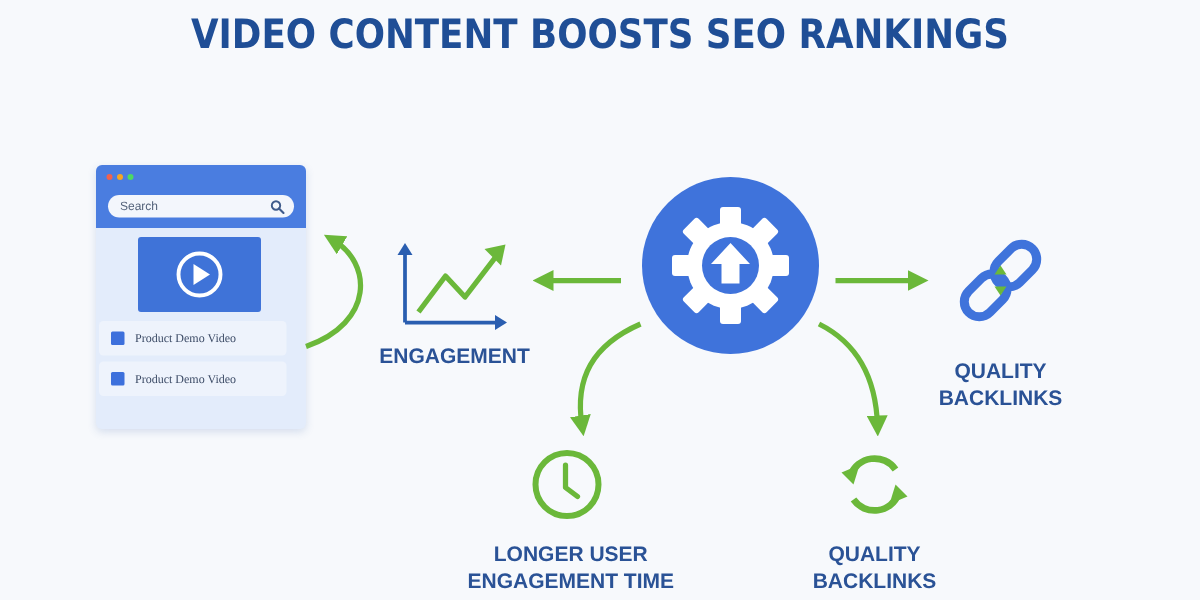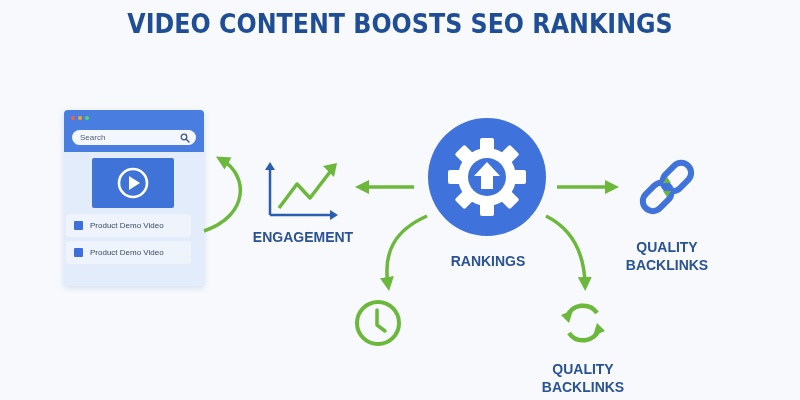--- a/index.html
+++ b/index.html
@@ -42,21 +42,21 @@
   .search-icon { position: absolute; right: 6px; top: 3px; width: 10px; height: 10px; }
   .video-thumb {
     position: absolute; left: 28px; top: 48px; width: 82px; height: 50px;
     background: #3f73d8; border-radius: 2px;
   }
   .list-item {
     position: absolute; left: 2px; width: 125px; height: 23px;
     background: #eef3fc; border-radius: 3px;
   }
   .list-item .sq { position: absolute; left: 8px; top: 7px; width: 9px; height: 9px; background: #3d70dc; border-radius: 1px; }
-  .list-item .txt { position: absolute; left: 24px; top: 0; line-height: 23px; font-size: 8px; color: #3c4b66; }
+  .list-item .txt { position: absolute; left: 24px; top: 0; line-height: 23px; font-size: 8px; color: #3c4b66; font-family: Liberation Serif, serif; }
 </style>
 </head>
 <body>
 
 <div class="title">VIDEO CONTENT BOOSTS SEO RANKINGS</div>
 
 <div class="browser">
   <div class="browser-top">
     <span class="dot" style="left:7px;background:#f0624d"></span>
     <span class="dot" style="left:14px;background:#f5a623"></span>
@@ -146,27 +146,28 @@
     <path d="M-22 -8 L-10 -13 L-14 0 Z" fill="#6bb83a"></path>
     <path d="M22 8 L10 13 L14 0 Z" fill="#6bb83a"></path>
   </g>
 </svg>
 
 <div class="label" style="left:238px;top:228px;width:130px">
   <div>ENGAGEMENT</div>
 </div>
 
 <div class="label" style="left:418px;top:252px;width:140px">
-  <div>RANKINGS</div>
 </div>
 
 <div class="label" style="left:612px;top:238px;width:110px">
   <div>QUALITY</div>
   <div>BACKLINKS</div>
 </div>
 
 <div class="label" style="left:308px;top:360px;width:145px">
+  <div>LONGER USER</div>
+  <div>ENGAGEMENT TIME</div>
 </div>
 
 <div class="label" style="left:528px;top:360px;width:110px">
   <div>QUALITY</div>
   <div>BACKLINKS</div>
 </div>
 
 </body></html>

